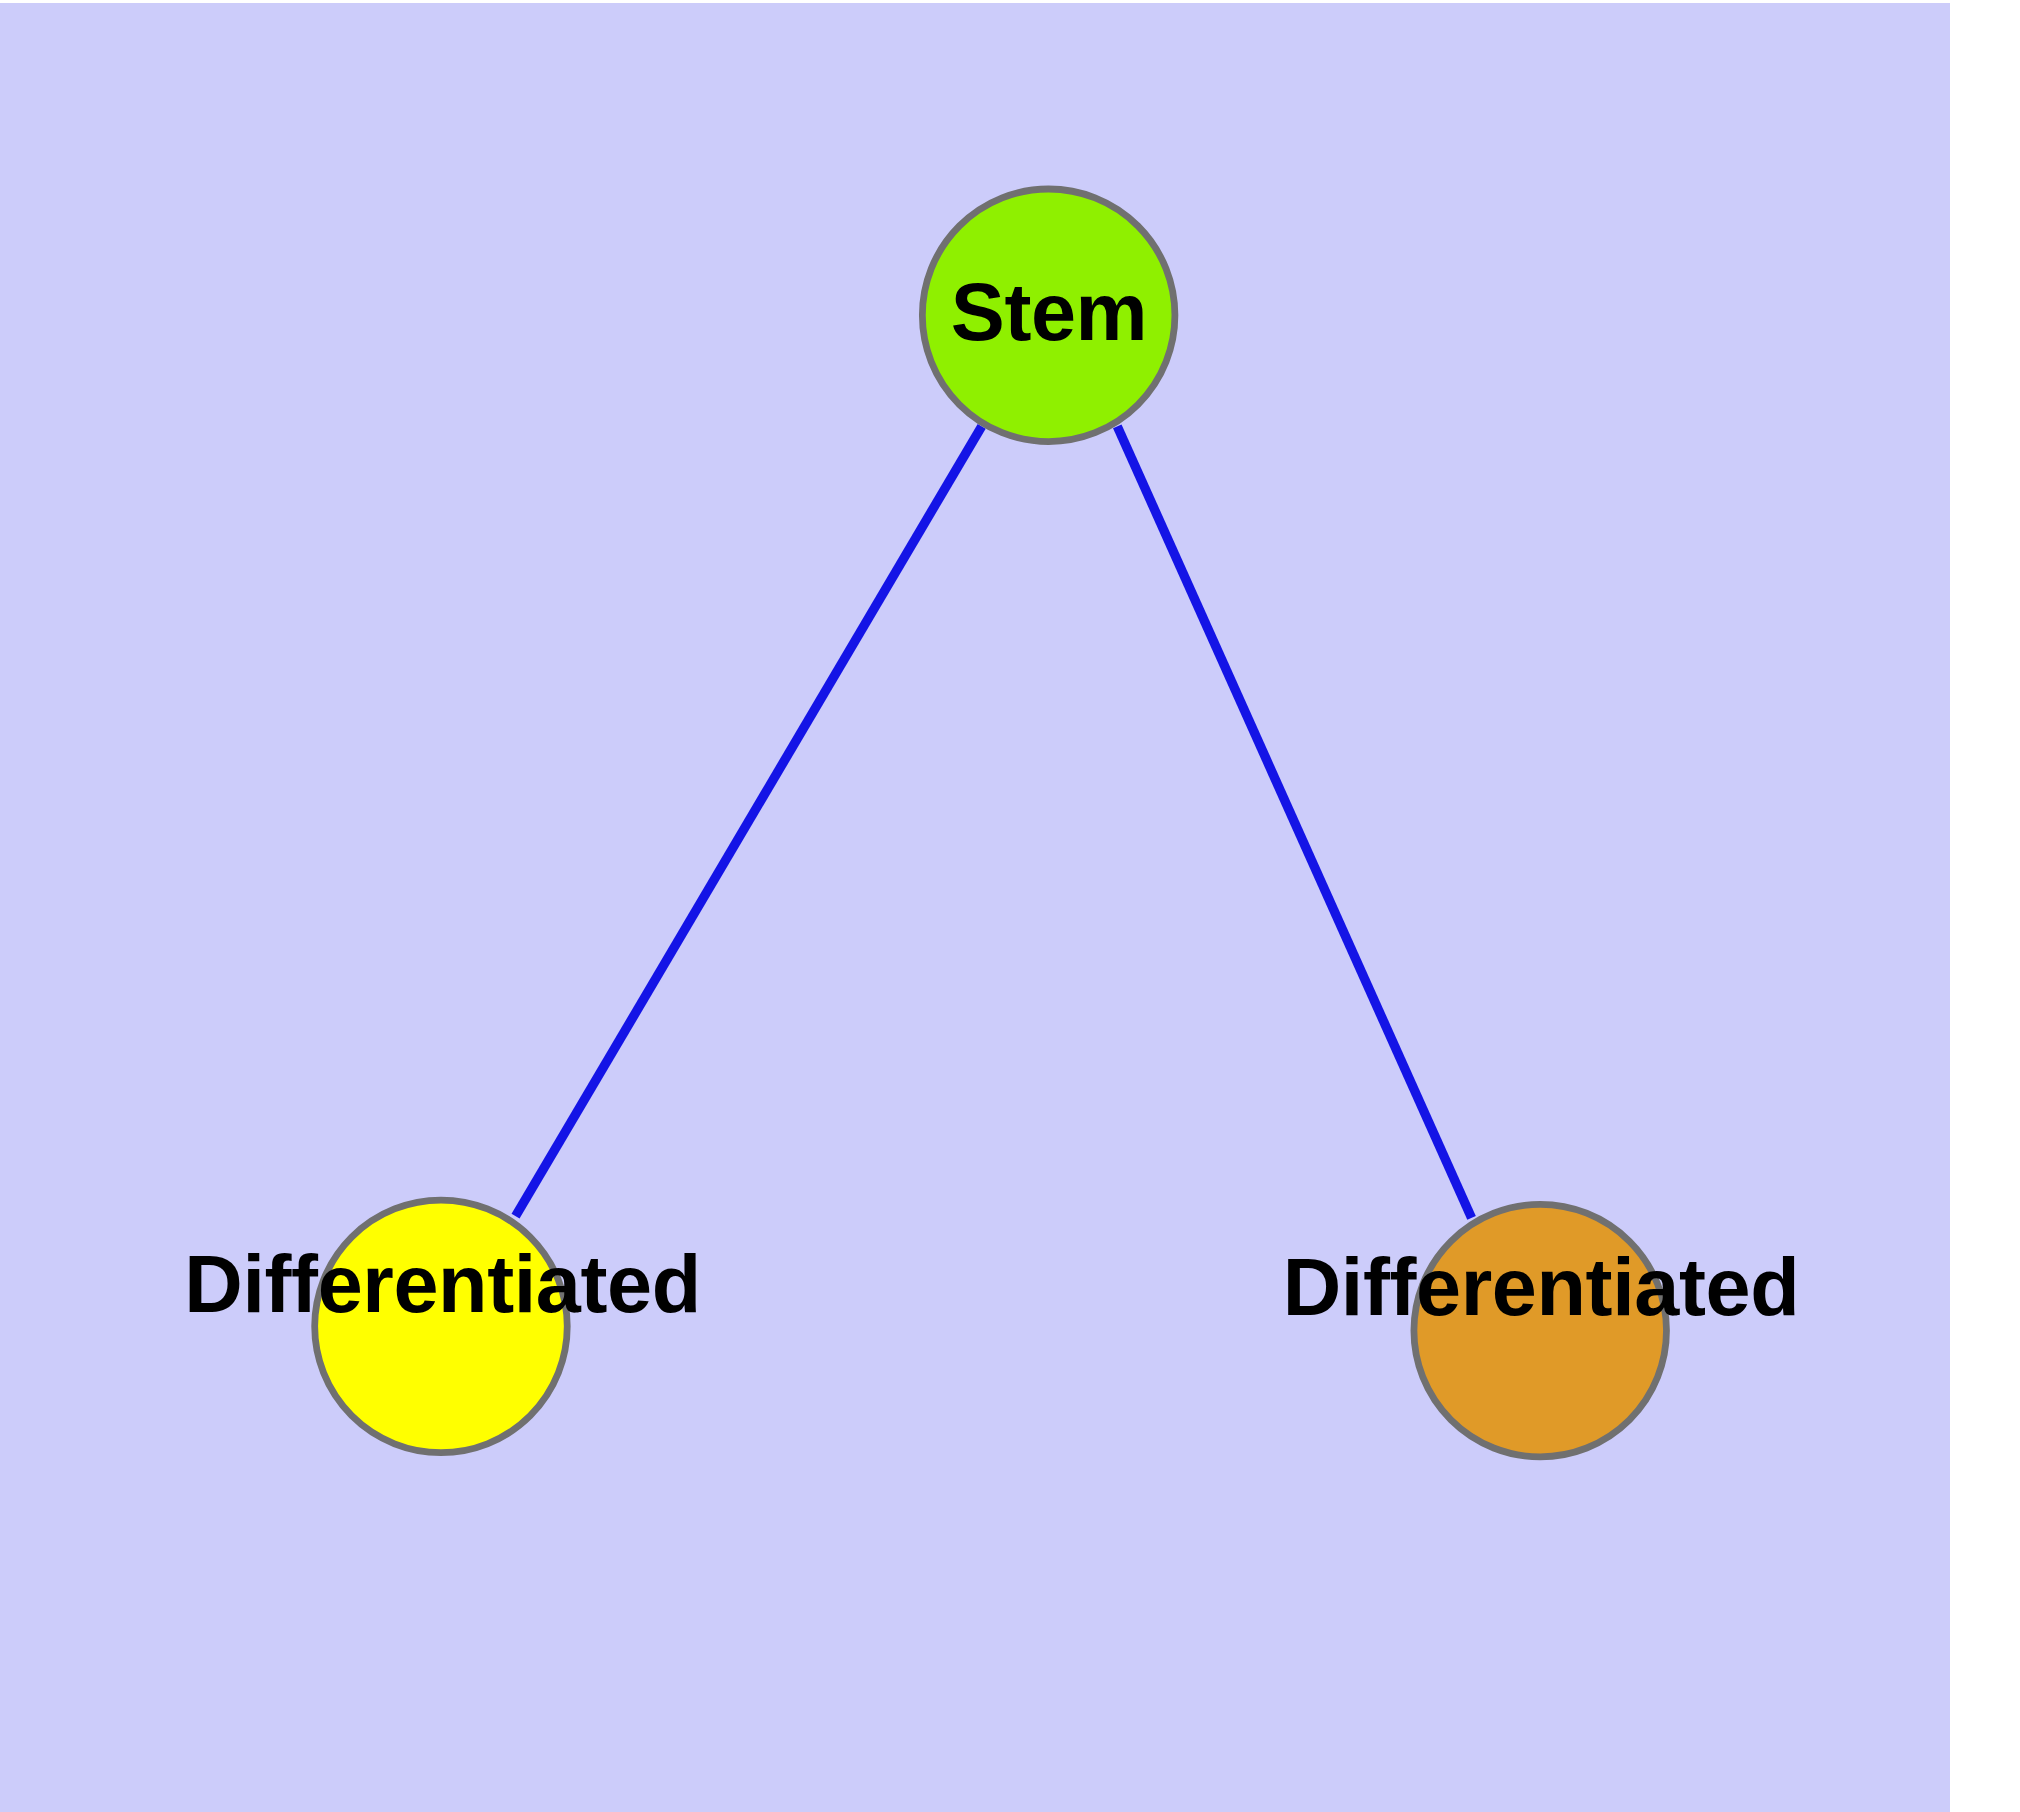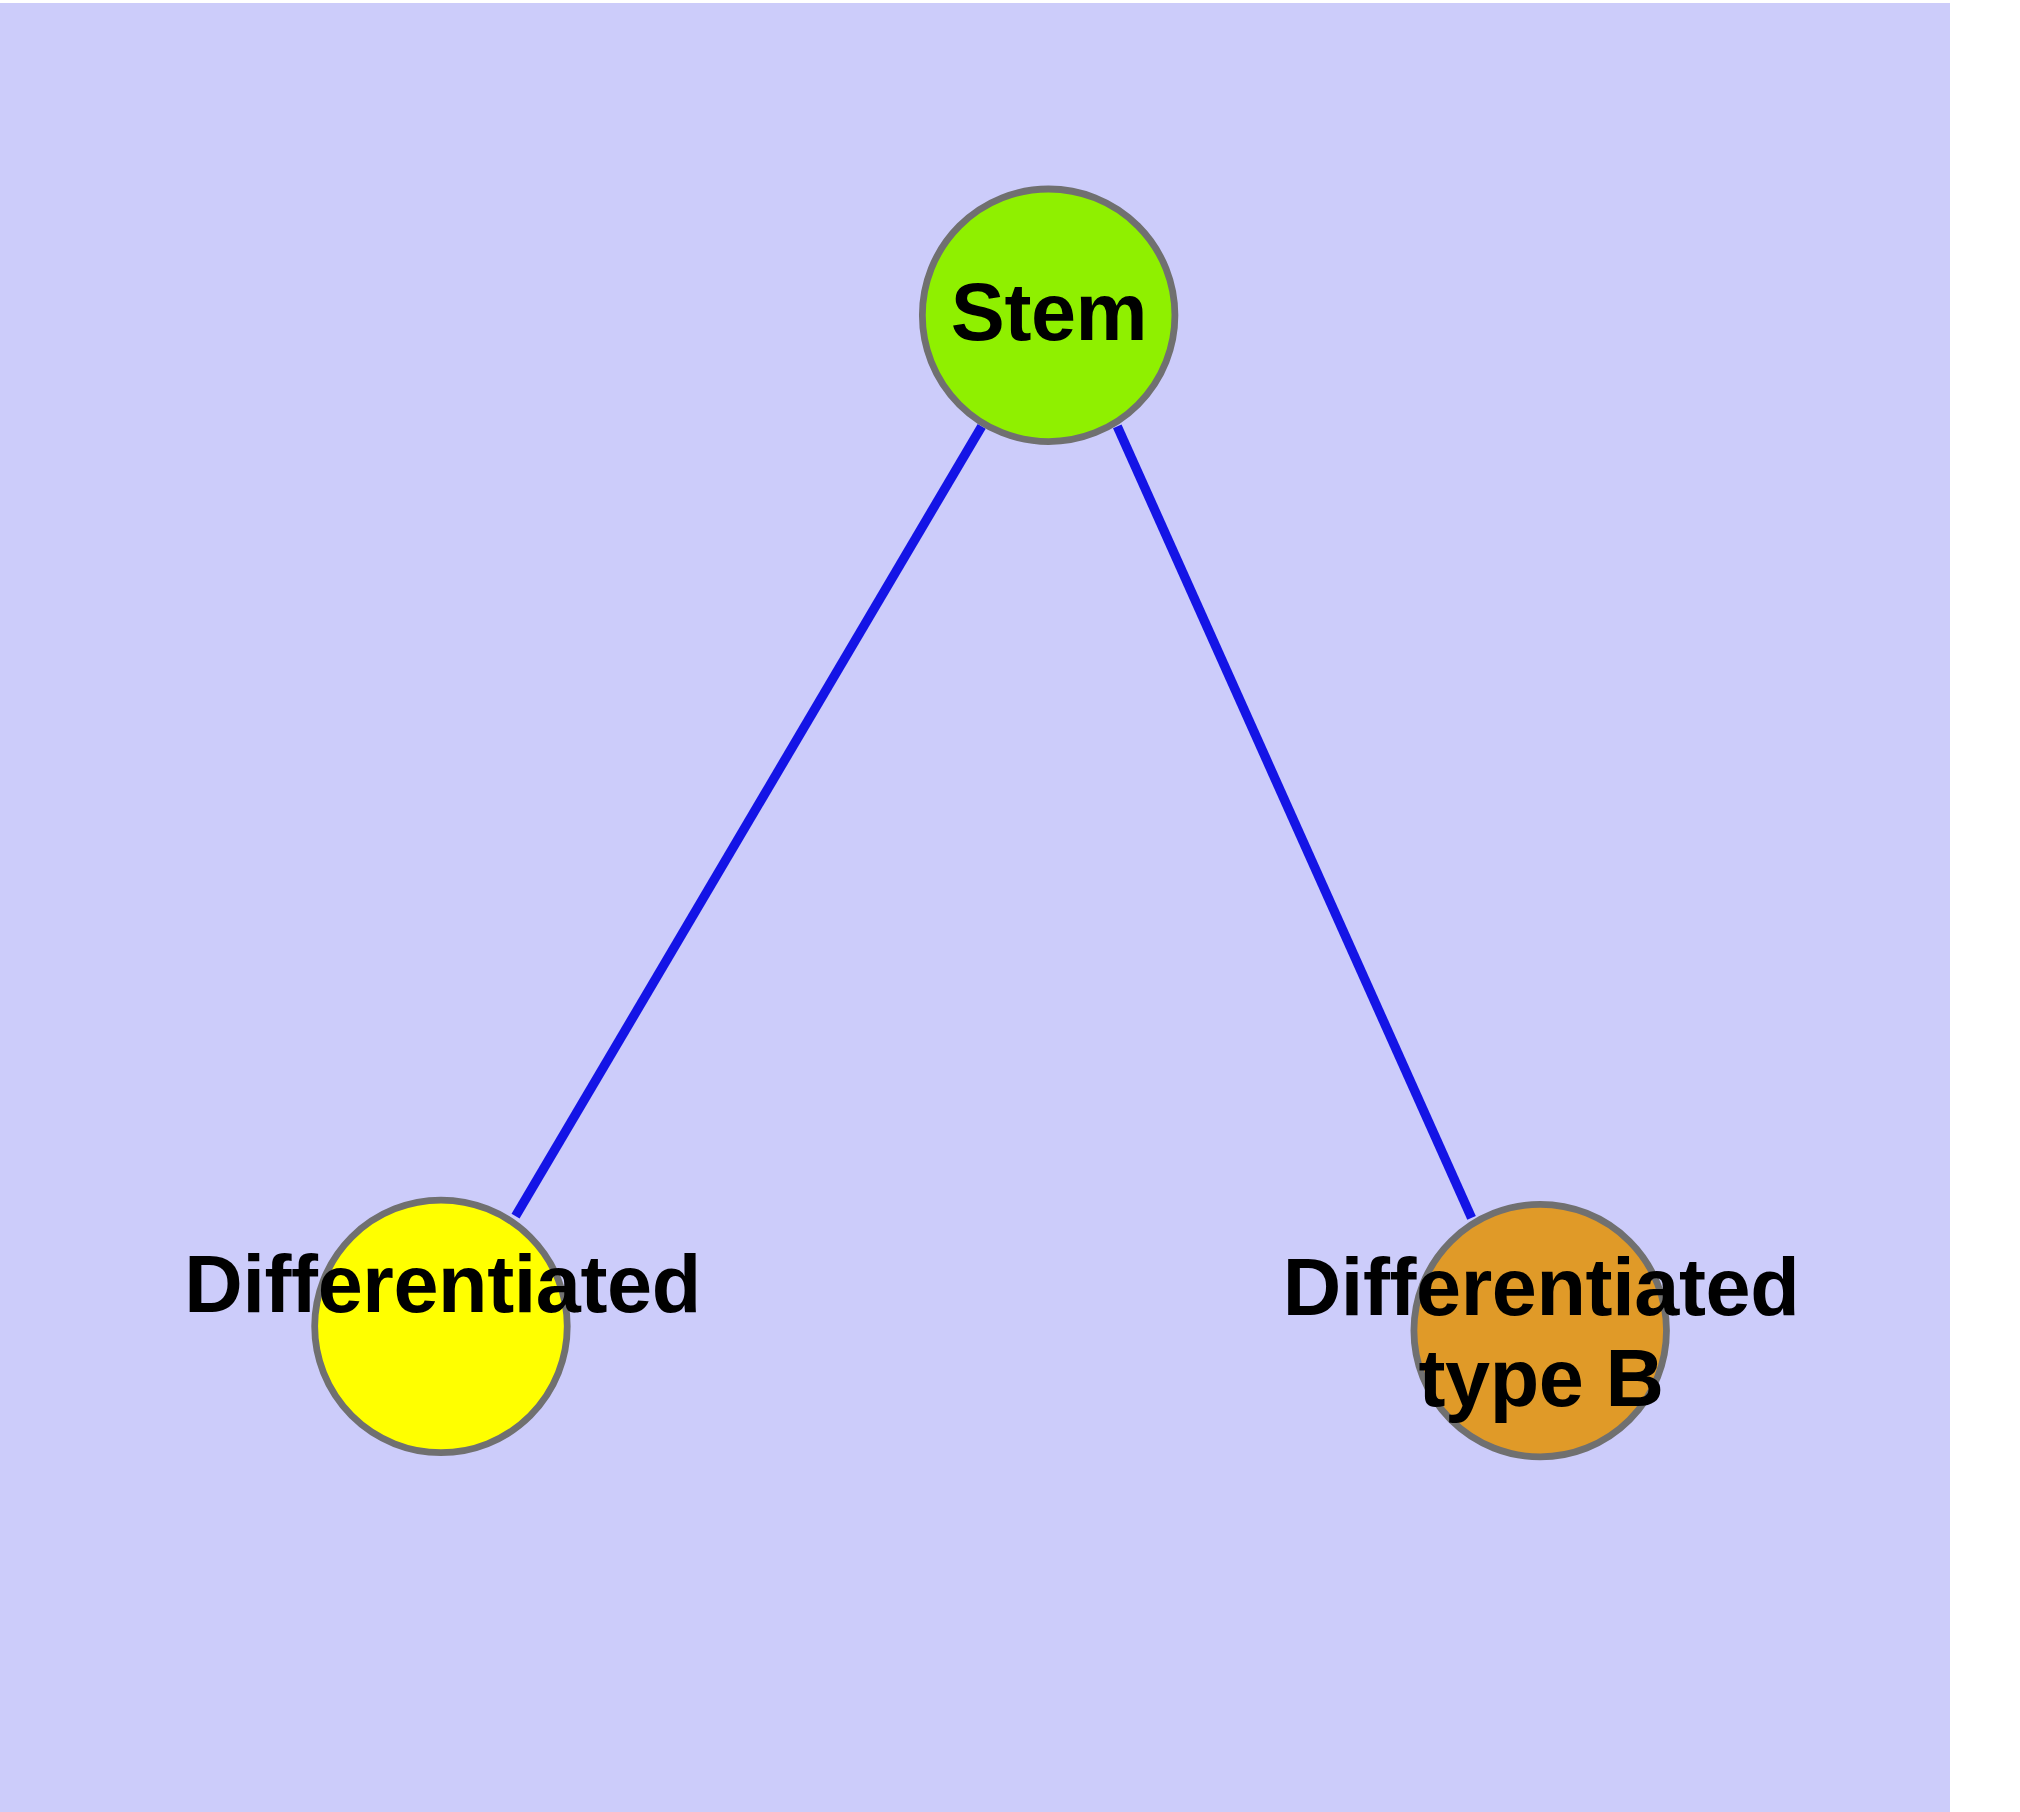--- a/index.html
+++ b/index.html
@@ -77,16 +77,16 @@
       <circle cx="1237" cy="372" r="149" fill="#8ff000" stroke="#707070" stroke-width="8"></circle>
       <circle cx="520" cy="1565" r="149" fill="#ffff00" stroke="#707070" stroke-width="8"></circle>
       <circle cx="1817" cy="1570" r="149" fill="#e09a28" stroke="#707070" stroke-width="8"></circle>
     </g>
   </svg>
 
   <div class="node-label" id="label-stem" style="color: rgb(0, 0, 0);"><span>Stem</span></div>
 
   <div class="node-label" id="label-diff-a" style="color: rgb(0, 0, 0);"><span>Differentiated</span><br></div>
 
-  <div class="node-label" id="label-diff-b" style="color: rgb(0, 0, 0);"><span>Differentiated</span><br><span>type B</span></div>
+  <div class="node-label" id="label-diff-b" style="color: rgb(0, 0, 0);"><span>Differentiated</span><br></div>
 
 </div>
 
 
 </body></html>

